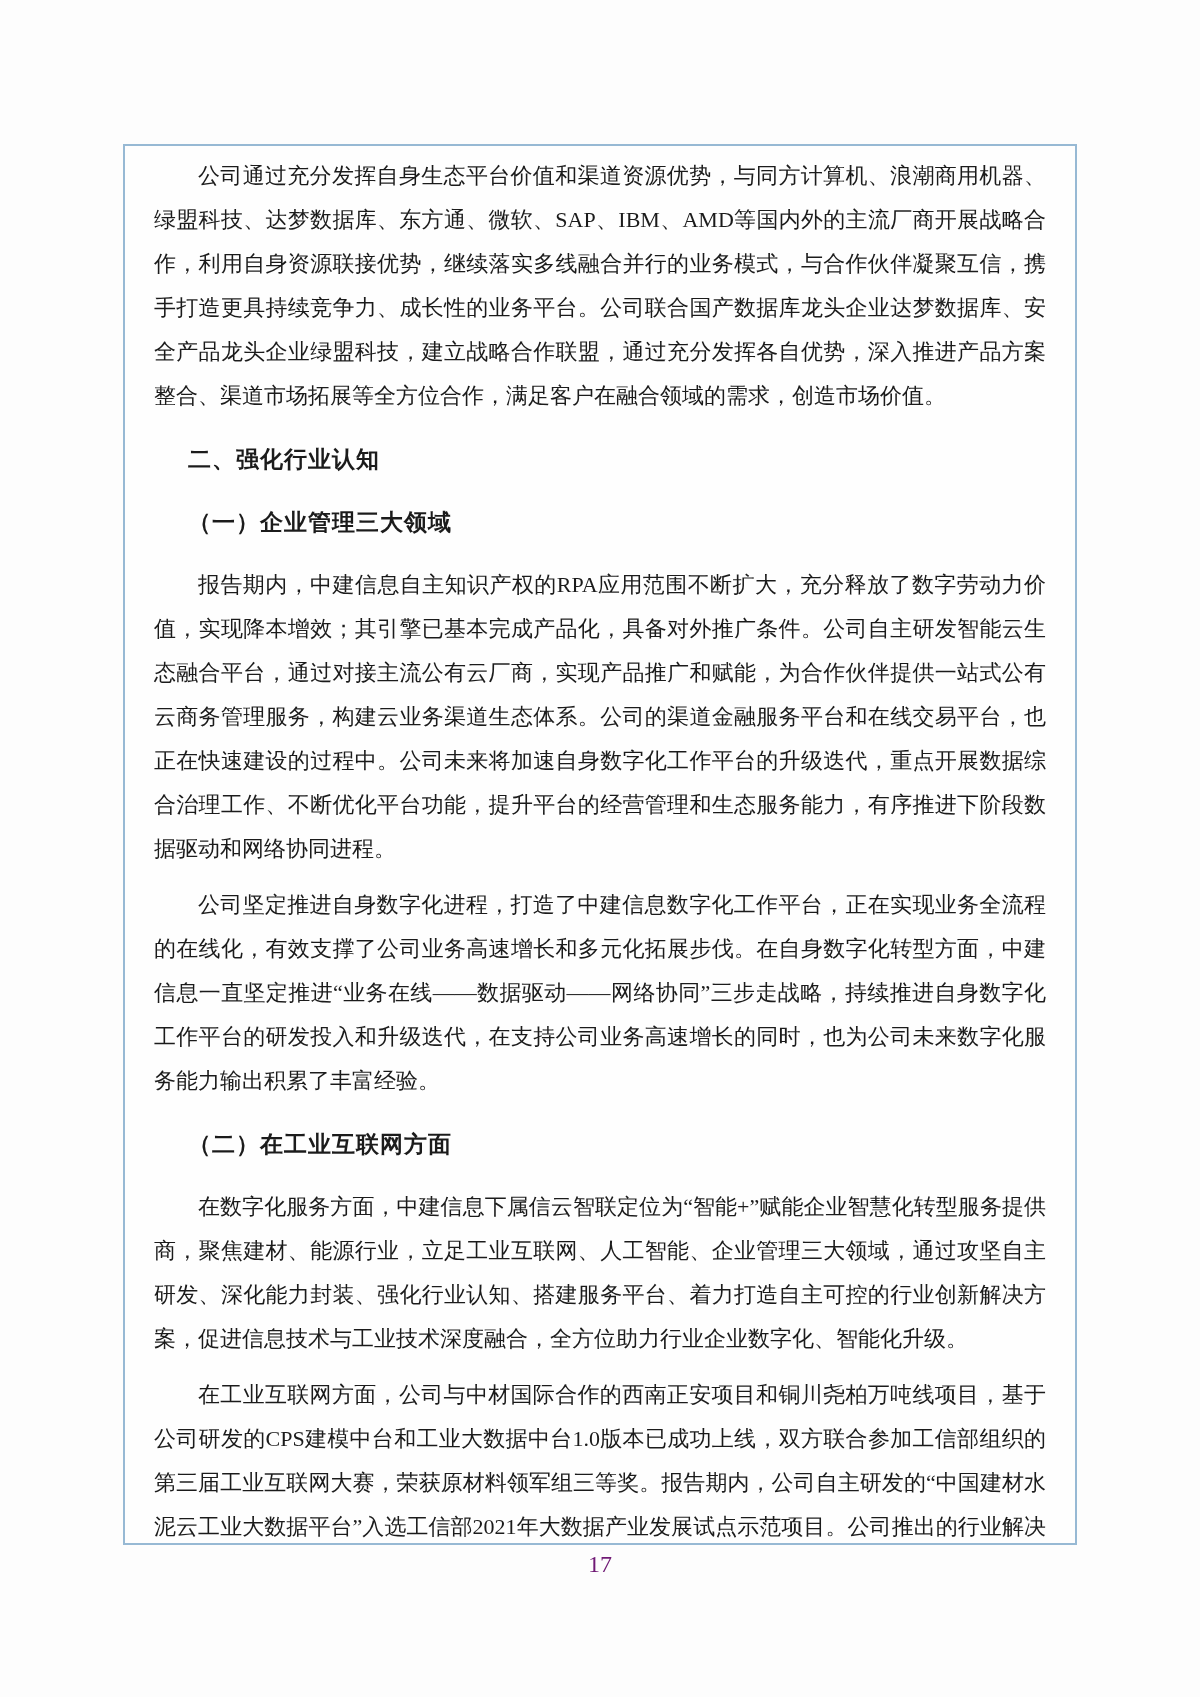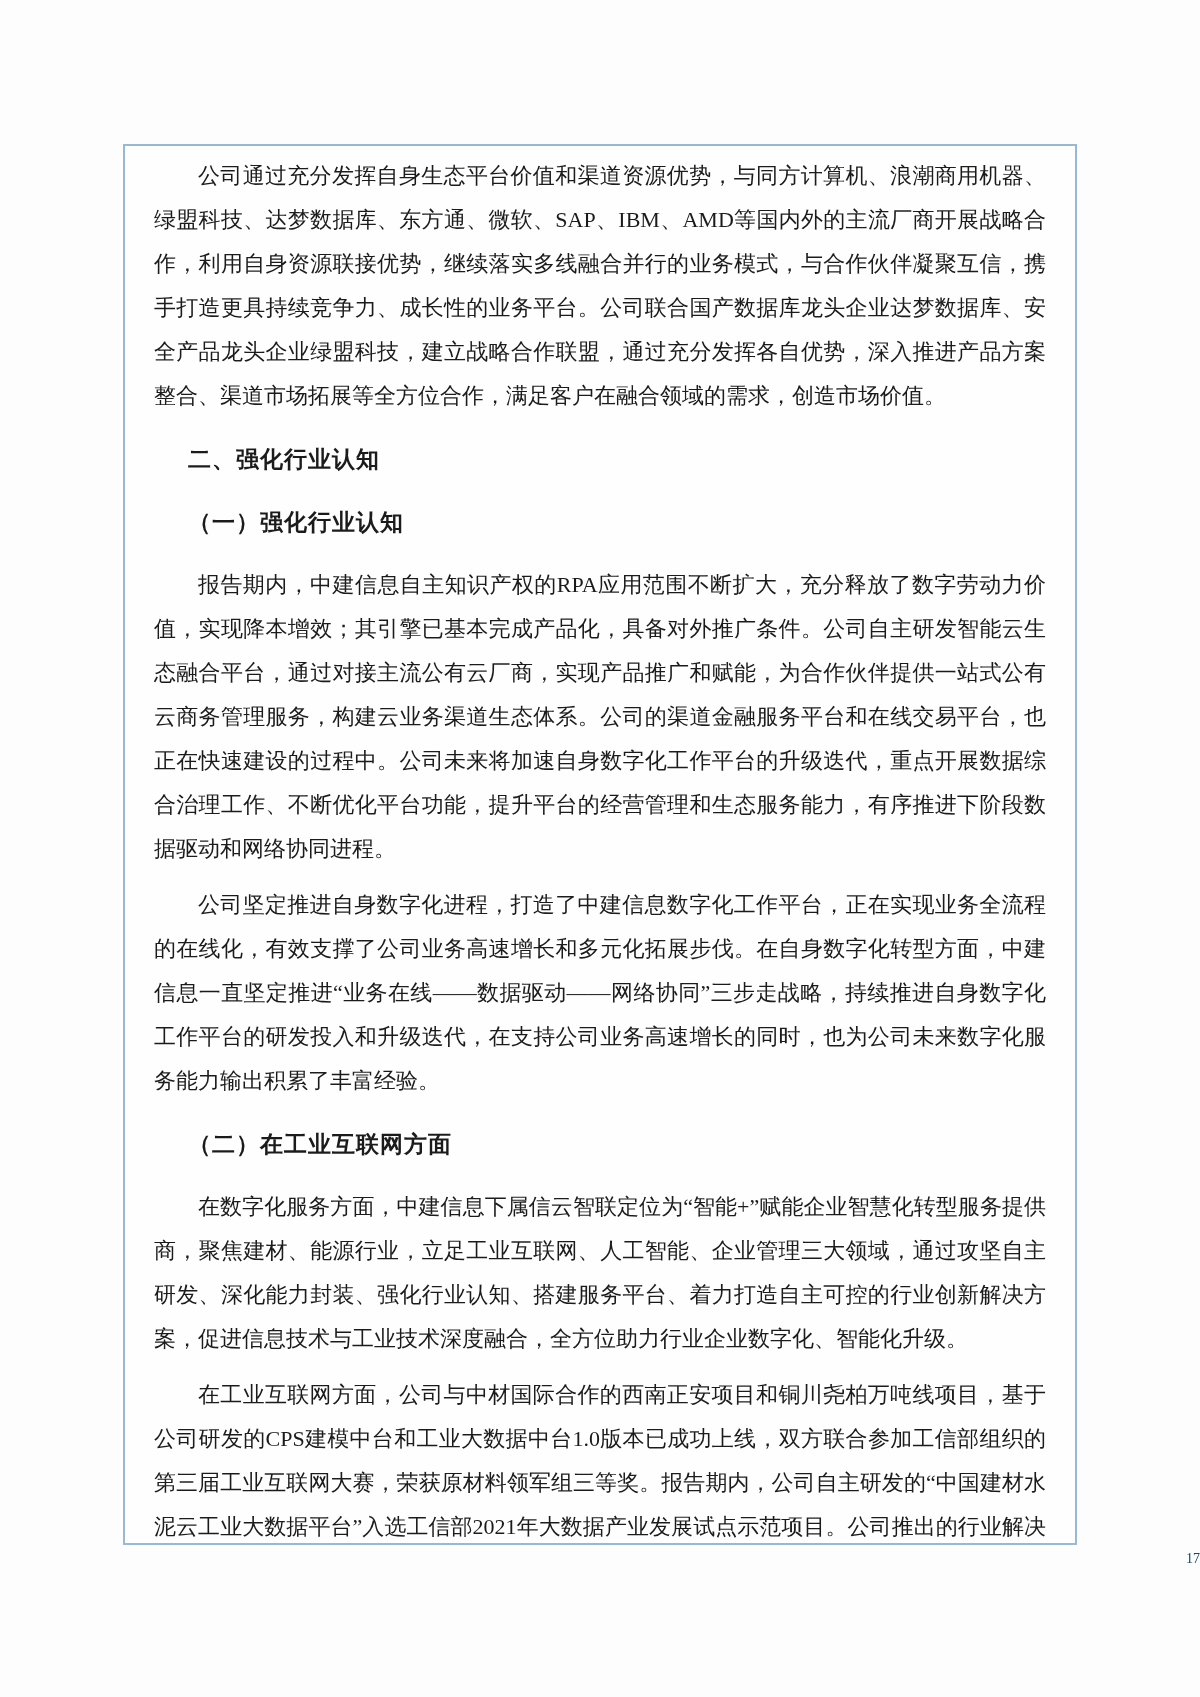--- a/index.html
+++ b/index.html
@@ -47,38 +47,38 @@
     font-size: 23px;
     text-indent: 2em;
     font-family: "Liberation Sans", "DejaVu Sans", sans-serif;
     letter-spacing: 1px;
   }
   .page-footer {
     position: absolute;
     left: 0;
     top: 1551px;
     width: 100%;
-    text-align: right;
-    font-size: 14px;
-    color: #0c4a6e;
+    text-align: center;
+    font-size: 24px;
+    color: #701a75;
   }
 </style>
 </head>
 <body>
 
 <div class="page">
 
   <div class="text-frame">
     <div class="frame-content">
 
       <p class="para first">公司通过充分发挥自身生态平台价值和渠道资源优势，与同方计算机、浪潮商用机器、绿盟科技、达梦数据库、东方通、微软、SAP、IBM、AMD等国内外的主流厂商开展战略合作，利用自身资源联接优势，继续落实多线融合并行的业务模式，与合作伙伴凝聚互信，携手打造更具持续竞争力、成长性的业务平台。公司联合国产数据库龙头企业达梦数据库、安全产品龙头企业绿盟科技，建立战略合作联盟，通过充分发挥各自优势，深入推进产品方案整合、渠道市场拓展等全方位合作，满足客户在融合领域的需求，创造市场价值。</p>
 
       <h2 class="heading-1">二、强化行业认知</h2>
 
-      <h3 class="heading-2">（一）强化行业认知</h3>
+      <h3 class="heading-2">（一）企业管理三大领域</h3>
 
       <p class="para">报告期内，中建信息自主知识产权的RPA应用范围不断扩大，充分释放了数字劳动力价值，实现降本增效；其引擎已基本完成产品化，具备对外推广条件。公司自主研发智能云生态融合平台，通过对接主流公有云厂商，实现产品推广和赋能，为合作伙伴提供一站式公有云商务管理服务，构建云业务渠道生态体系。公司的渠道金融服务平台和在线交易平台，也正在快速建设的过程中。公司未来将加速自身数字化工作平台的升级迭代，重点开展数据综合治理工作、不断优化平台功能，提升平台的经营管理和生态服务能力，有序推进下阶段数据驱动和网络协同进程。</p>
 
       <p class="para">公司坚定推进自身数字化进程，打造了中建信息数字化工作平台，正在实现业务全流程的在线化，有效支撑了公司业务高速增长和多元化拓展步伐。在自身数字化转型方面，中建信息一直坚定推进“业务在线——数据驱动——网络协同”三步走战略，持续推进自身数字化工作平台的研发投入和升级迭代，在支持公司业务高速增长的同时，也为公司未来数字化服务能力输出积累了丰富经验。</p>
 
       <h3 class="heading-2">（二）在工业互联网方面</h3>
 
       <p class="para">在数字化服务方面，中建信息下属信云智联定位为“智能+”赋能企业智慧化转型服务提供商，聚焦建材、能源行业，立足工业互联网、人工智能、企业管理三大领域，通过攻坚自主研发、深化能力封装、强化行业认知、搭建服务平台、着力打造自主可控的行业创新解决方案，促进信息技术与工业技术深度融合，全方位助力行业企业数字化、智能化升级。</p>
 
       <p class="para">在工业互联网方面，公司与中材国际合作的西南正安项目和铜川尧柏万吨线项目，基于公司研发的CPS建模中台和工业大数据中台1.0版本已成功上线，双方联合参加工信部组织的第三届工业互联网大赛，荣获原材料领军组三等奖。报告期内，公司自主研发的“中国建材水泥云工业大数据平台”入选工信部2021年大数据产业发展试点示范项目。公司推出的行业解决方案成功入选2021（第三届）全</p>

